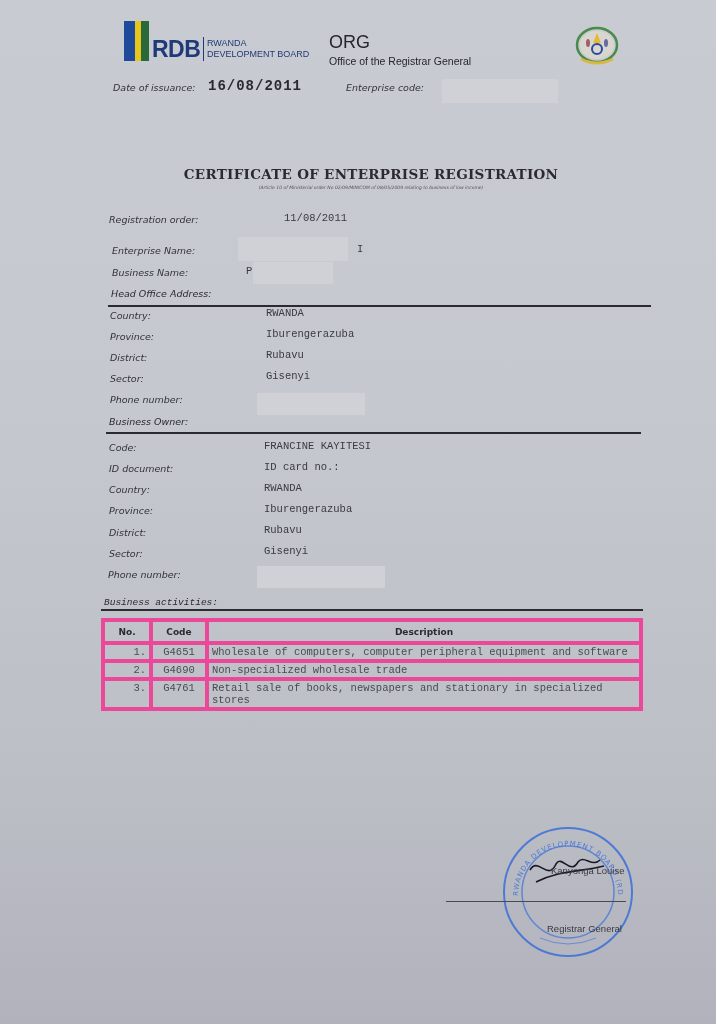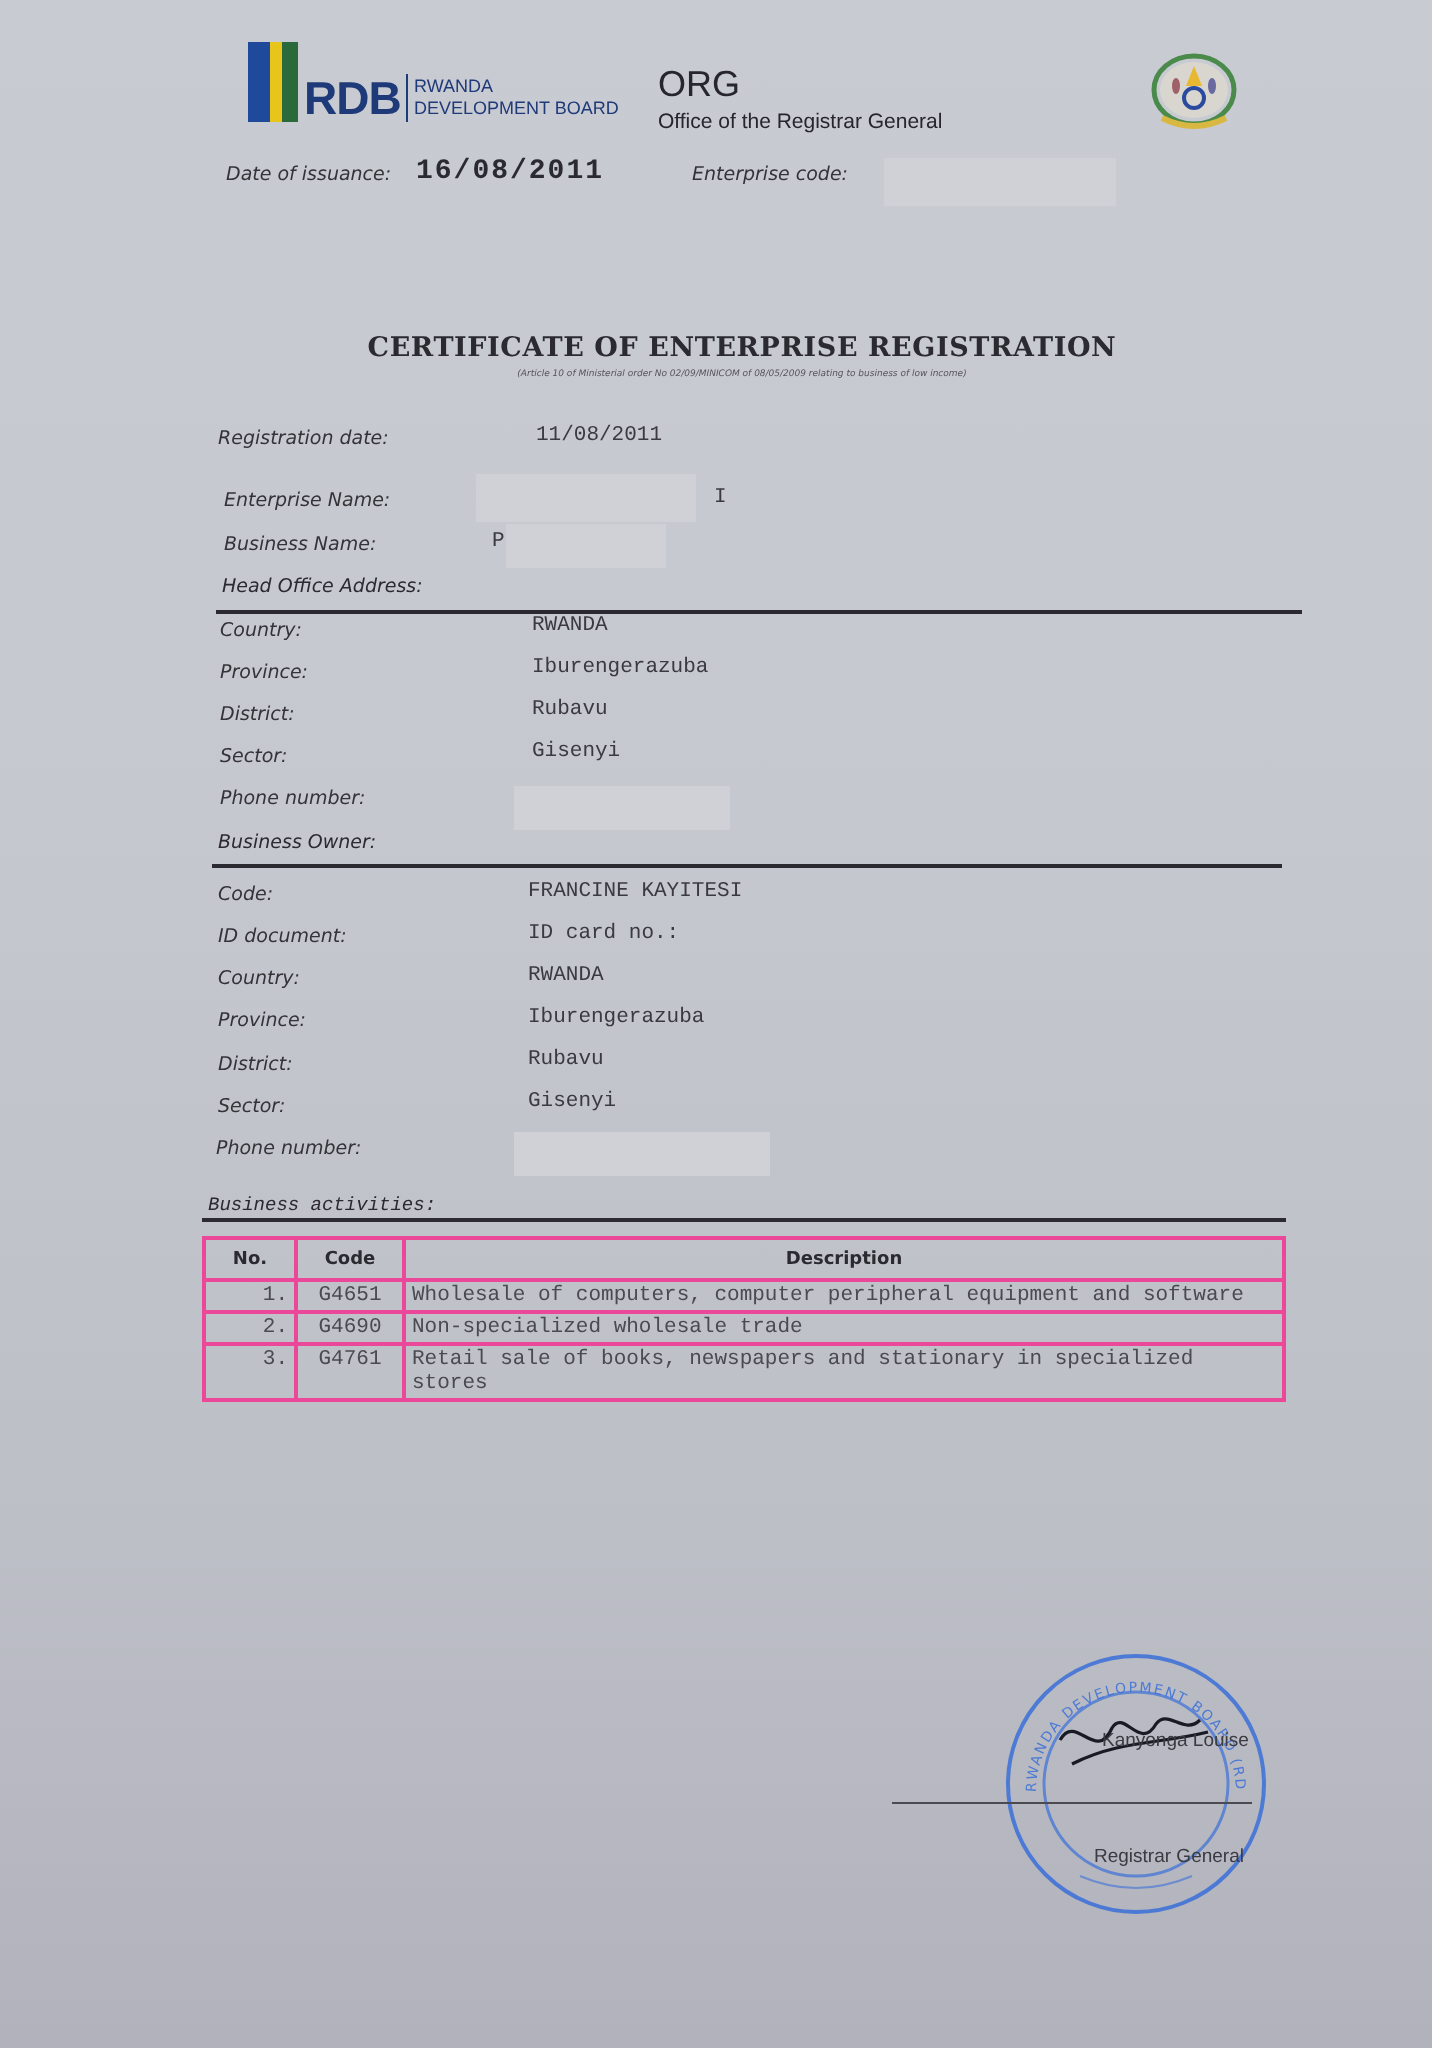--- a/index.html
+++ b/index.html
@@ -32,21 +32,21 @@
     .ecode-box { left: 442px; top: 79px; width: 116px; height: 24px; }
 
     .title { left: 0; width: 742px; top: 166px; text-align: center; font-family: "DejaVu Serif", serif; font-weight: bold; font-size: 13.5px; color: #2a2a30; letter-spacing: 0.3px; }
     .subtitle { left: 0; width: 742px; top: 185px; text-align: center; font-family: "DejaVu Sans", sans-serif; font-style: italic; font-size: 4.5px; color: #55555c; }
 
     .section-head { font-family: "DejaVu Sans", sans-serif; font-style: italic; font-weight: normal; font-size: 9.5px; color: #2a2a30; }
     .rule { height: 2px; background: #2a2a30; }
 
     
     table.acts { position: absolute; left: 101px; top: 618px; width: 542px; border-collapse: collapse; }
-    table.acts th, table.acts td { border: 2px solid #ec4899; padding: 1px 3px; vertical-align: top; margin-top: 44px; }
+    table.acts th, table.acts td { border: 4px solid #ec4899; padding: 1px 3px; vertical-align: top; margin-top: 44px; }
     table.acts th { font-family: "DejaVu Sans", sans-serif; font-size: 9px; font-weight: bold; color: #2a2a30; height: 17px; vertical-align: middle; text-align: center; }
     table.acts td { font-family: "Liberation Mono", monospace; font-size: 10.5px; color: #4a4a50; line-height: 12px; }
     td.c-no { text-align: right; width: 38px; }
     td.c-code { width: 46px; text-align: center; }
 
     
     .stamp { left: 500px; top: 826px; width: 136px; height: 132px; }
     .sig-line { left: 446px; top: 901px; width: 180px; height: 1px; background: #4a4a50; }
     .signer { left: 551px; top: 865px; font-size: 9.5px; color: #3a3a40; }
     .signer-title { left: 547px; top: 923px; font-size: 9.5px; color: #3a3a40; }
@@ -80,22 +80,22 @@
   </svg>
 
   <div class="abs lbl-it issue-lbl">Date of issuance:</div>
   <div class="abs mono issue-val">16/08/2011</div>
   <div class="abs lbl-it ecode-lbl">Enterprise code:</div>
   <div class="abs redact ecode-box"></div>
 
   <div class="abs title">CERTIFICATE OF ENTERPRISE  REGISTRATION</div>
   <div class="abs subtitle">(Article 10 of Ministerial order No 02/09/MINICOM of 08/05/2009 relating to business of low income)</div>
 
-  <div class="abs lbl-it" style="left:109px;top:214px">Registration date:</div>
-  <div class="abs mono" style="left:268px;top:212px">11/08/2011</div>
+  <div class="abs lbl-it" style="left:109px;top:214px">Registration order:</div>
+  <div class="abs mono" style="left:284px;top:212px">11/08/2011</div>
 
   <div class="abs redact" style="left:238px;top:237px;width:110px;height:24px"></div>
   <div class="abs lbl-it" style="left:112px;top:245px">Enterprise Name:</div>
   <div class="abs mono" style="left:357px;top:243px">I</div>
 
   <div class="abs redact" style="left:253px;top:262px;width:80px;height:22px"></div>
   <div class="abs lbl-it" style="left:112px;top:267px">Business Name:</div>
   <div class="abs mono" style="left:246px;top:265px">P</div>
 
   <div class="abs section-head" style="left:111px;top:288px">Head Office Address:</div>

